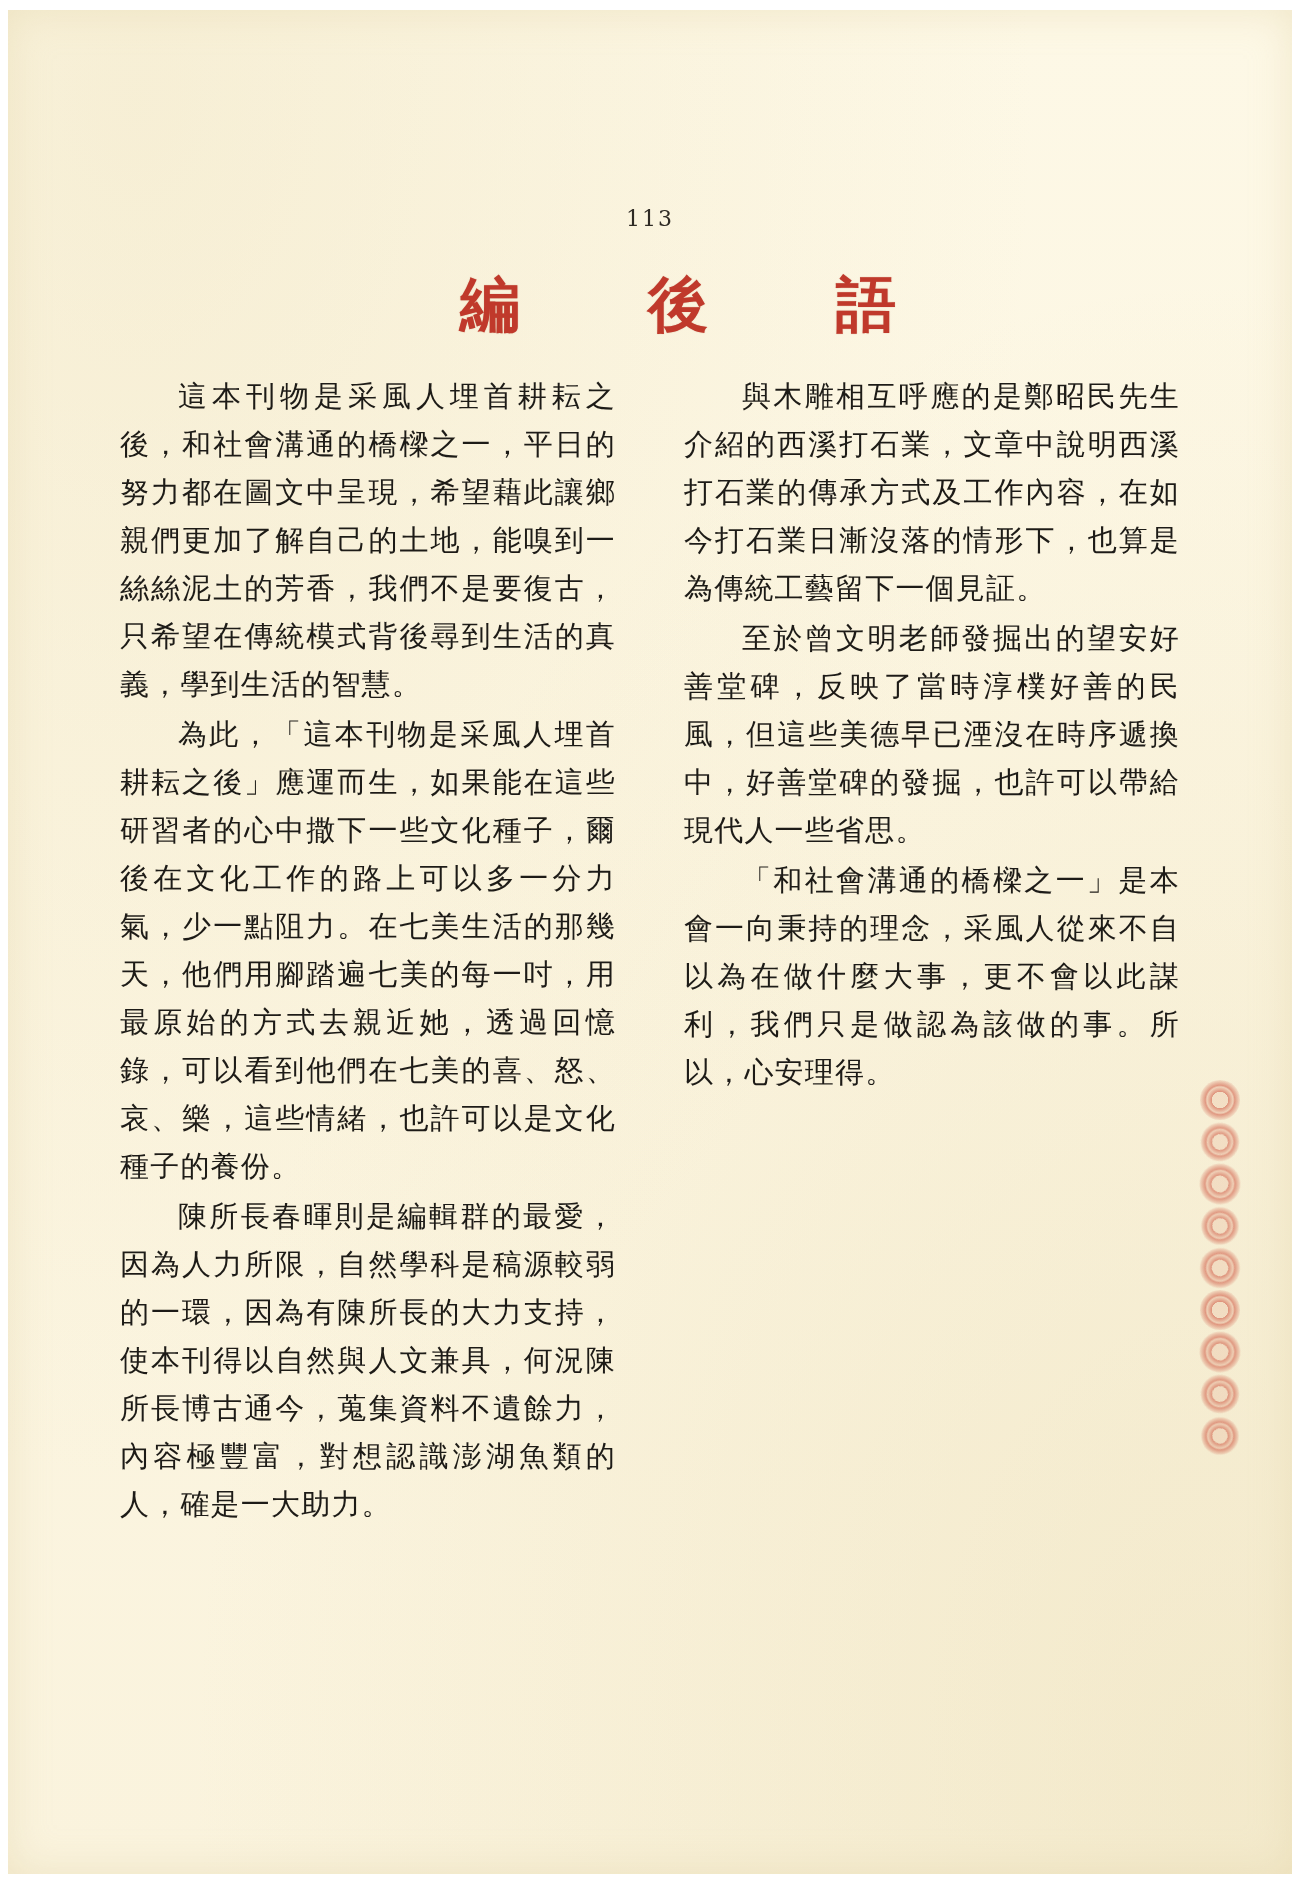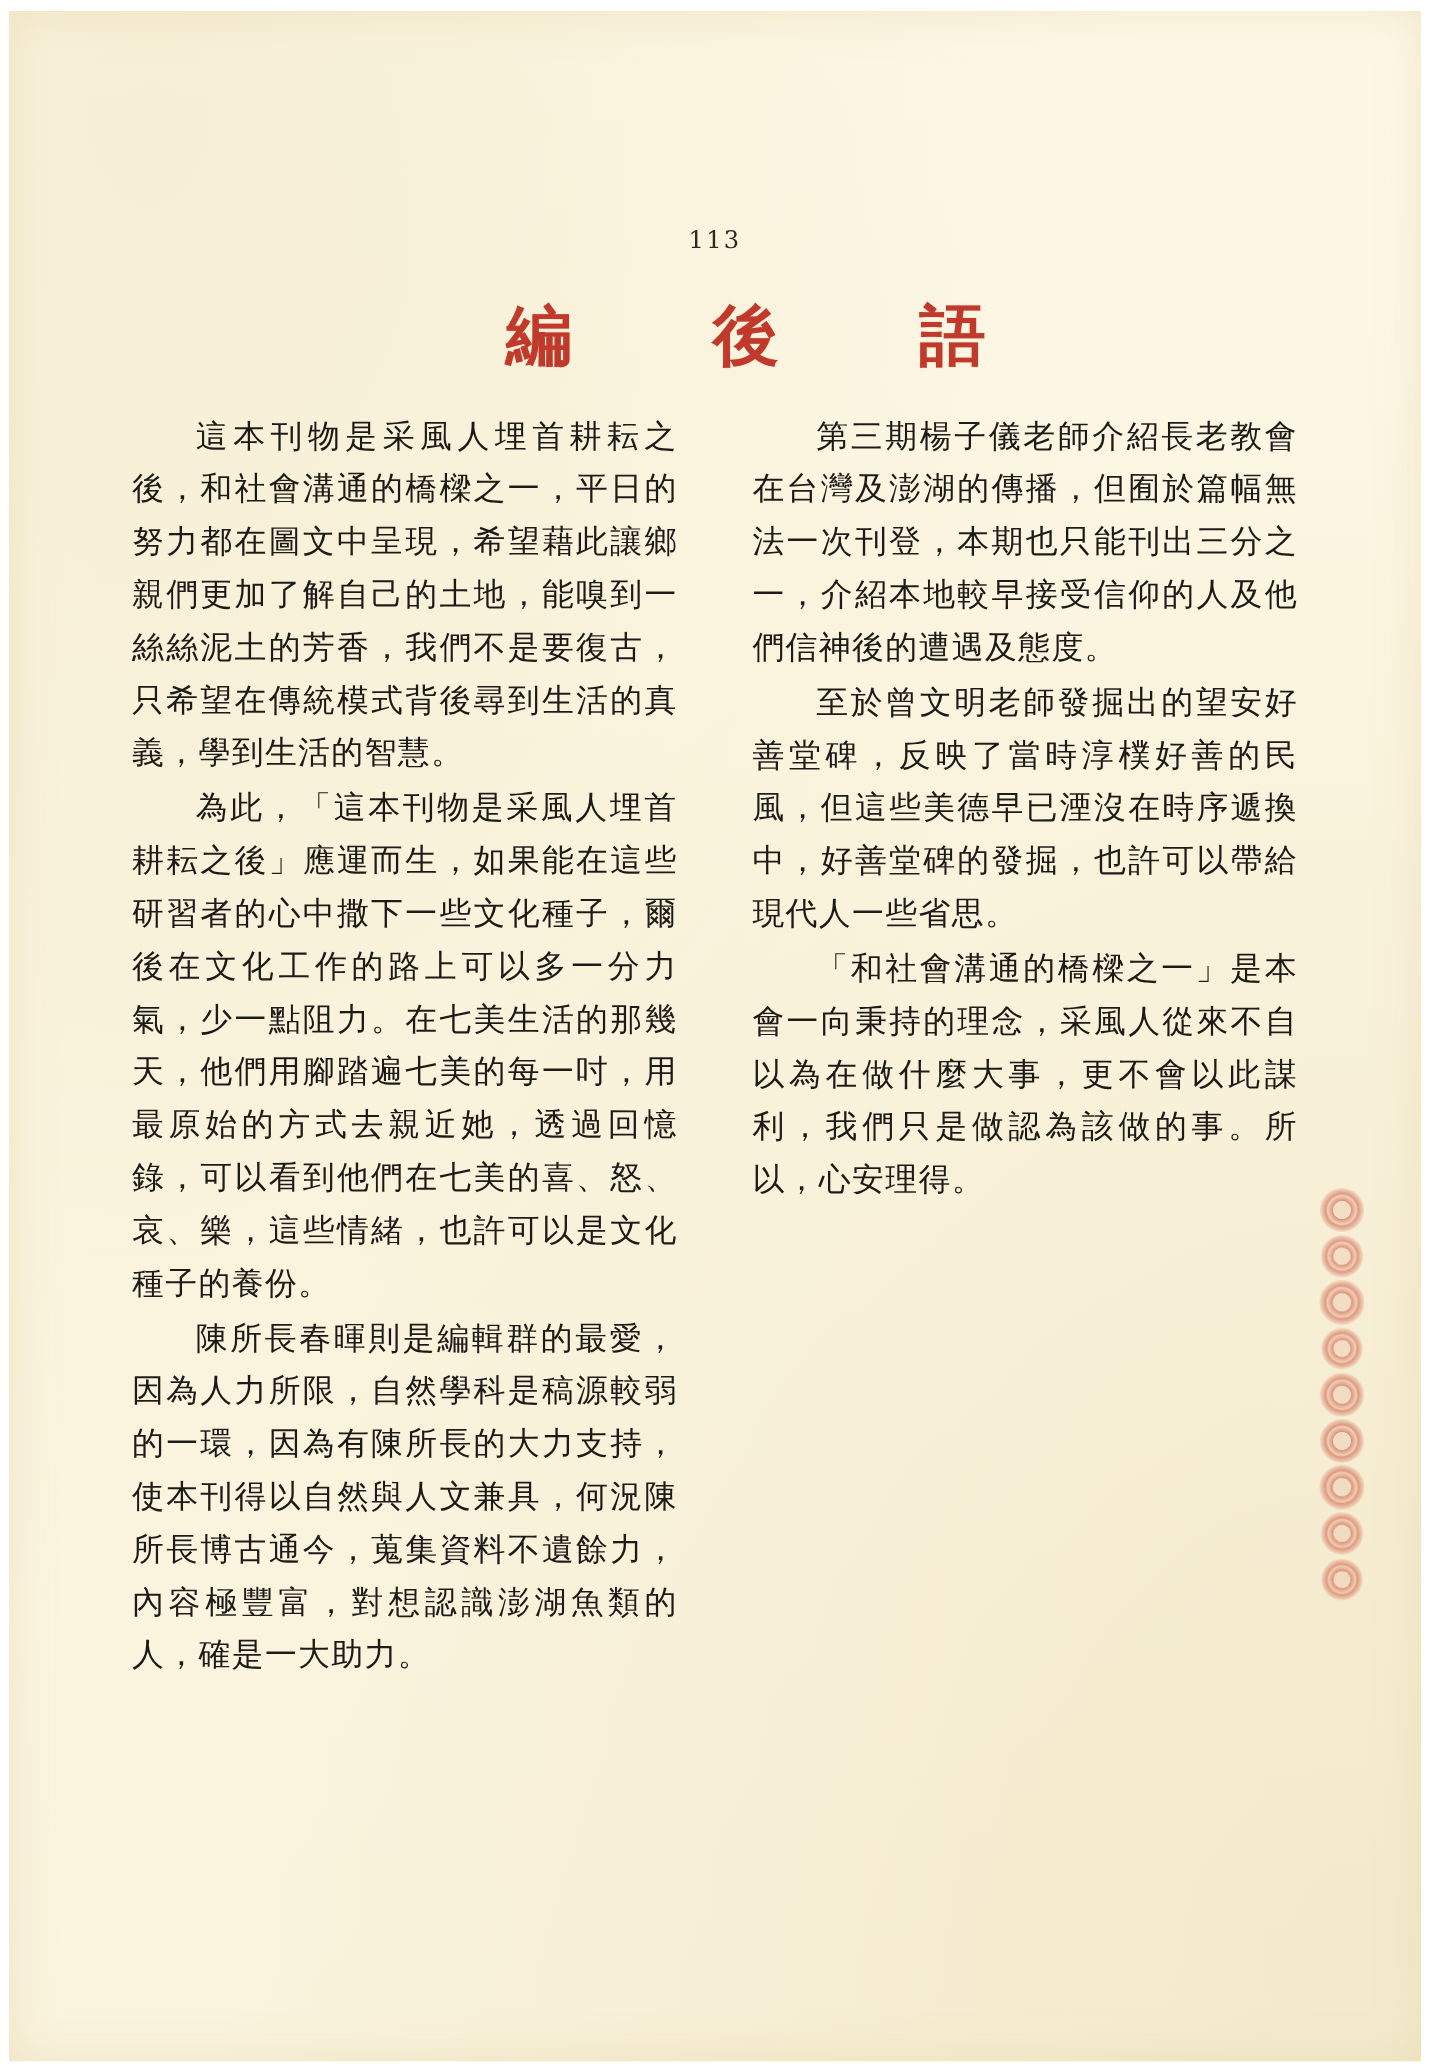--- a/index.html
+++ b/index.html
@@ -127,21 +127,21 @@
 
     <div class="columns">
 
       <div class="column">
         <p class="para">這本刊物是采風人埋首耕耘之後，和社會溝通的橋樑之一，平日的努力都在圖文中呈現，希望藉此讓鄉親們更加了解自己的土地，能嗅到一絲絲泥土的芳香，我們不是要復古，只希望在傳統模式背後尋到生活的真義，學到生活的智慧。</p>
         <p class="para">為此，「這本刊物是采風人埋首耕耘之後」應運而生，如果能在這些研習者的心中撒下一些文化種子，爾後在文化工作的路上可以多一分力氣，少一點阻力。在七美生活的那幾天，他們用腳踏遍七美的每一吋，用最原始的方式去親近她，透過回憶錄，可以看到他們在七美的喜、怒、哀、樂，這些情緒，也許可以是文化種子的養份。</p>
         <p class="para">陳所長春暉則是編輯群的最愛，因為人力所限，自然學科是稿源較弱的一環，因為有陳所長的大力支持，使本刊得以自然與人文兼具，何況陳所長博古通今，蒐集資料不遺餘力，內容極豐富，對想認識澎湖魚類的人，確是一大助力。</p>
       </div>
 
       <div class="column">
-        <p class="para">第三期楊子儀老師介紹長老教會在台灣及澎湖的傳播，但囿於篇幅無法一次刊登，本期也只能刊出三分之一，介紹本地較早接受信仰的人及他們信神後的遭遇及態度。</p>
+        <p class="para">與木雕相互呼應的是鄭昭民先生介紹的西溪打石業，文章中說明西溪打石業的傳承方式及工作內容，在如今打石業日漸沒落的情形下，也算是為傳統工藝留下一個見証。</p>
         <p class="para">至於曾文明老師發掘出的望安好善堂碑，反映了當時淳樸好善的民風，但這些美德早已湮沒在時序遞換中，好善堂碑的發掘，也許可以帶給現代人一些省思。</p>
         <p class="para">「和社會溝通的橋樑之一」是本會一向秉持的理念，采風人從來不自以為在做什麼大事，更不會以此謀利，我們只是做認為該做的事。所以，心安理得。</p>
       </div>
 
     </div>
 
     <div class="seal-strip">
       <div class="seal s1"></div>
       <div class="seal s2"></div>
       <div class="seal s3"></div>

